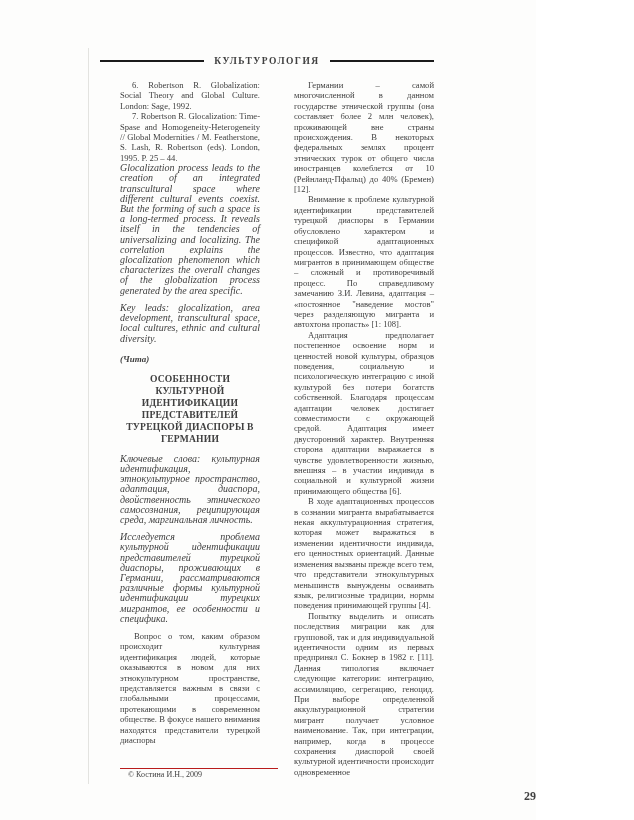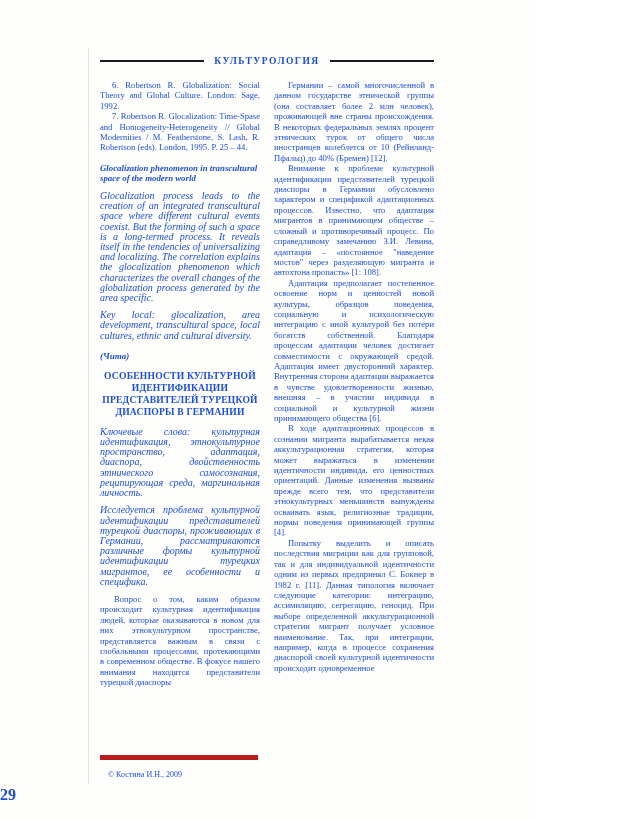--- a/index.html
+++ b/index.html
@@ -4,21 +4,21 @@
 <style>
   html, body { margin: 0; padding: 0; background: #ffffff; }
   .page {
     position: relative;
     width: 536px;
     height: 820px;
     background: #fdfdfc;
     box-sizing: border-box;
     padding: 56px 102px 0 100px;
     font-family: "Liberation Serif", "DejaVu Serif", serif;
-    color: #1d4ed8;
+    color: #404040;
     overflow: hidden;
   }
   .scan-line {
     position: absolute;
     left: 88px;
     top: 48px;
     height: 736px;
     width: 1px;
     background: #e3e3e0;
   }
@@ -42,20 +42,21 @@
     display: flex;
     gap: 14px;
   }
   .col {
     width: 210px;
     height: 702px;
     position: relative;
     text-align: justify;
     font-size: 8.6px;
     line-height: 10.4px;
+    margin-left: 20px;
   }
   .col p { margin: 0; }
   .ref { text-indent: 12px; }
   .en-heading {
     font-weight: bold;
     font-style: italic;
     font-size: 8.8px;
     line-height: 10.6px;
     text-align: left;
     margin: 10px 0 7px 0 !important;
@@ -84,60 +85,59 @@
   }
   .body-text {
     text-indent: 14px;
   }
   .right .body-text { margin: 0; }
   .copyright {
     position: absolute;
     bottom: 2px;
     left: 0;
     width: 150px;
-    border-top: 5px solid #b91c1c;
-    padding: 10px 0 0 8px;
+    border-top: 1px solid #b91c1c;
+    padding: 1px 0 0 8px;
     font-size: 8px;
     line-height: 10px;
     text-align: left;
     text-indent: 0;
   }
   .page-number {
     position: absolute;
     bottom: 16px;
     left: 0;
     width: 100%;
-    text-align: left;
+    text-align: right;
     font-weight: bold;
-    font-size: 16px;
+    font-size: 12px;
   }
 </style>
 </head>
 <body>
 
 <div class="page">
   <div class="scan-line"></div>
 
   <div class="header">
     <span class="rule"></span>
     <span class="header-text">КУЛЬТУРОЛОГИЯ</span>
     <span class="rule"></span>
   </div>
 
   <div class="columns">
 
     <div class="col left">
       <p class="ref">6. Robertson R. Globalization: Social Theory and Global Culture. London: Sage, 1992.</p>
       <p class="ref">7. Robertson R. Glocalization: Time-Spase and Homogeneity-Heterogeneity // Global Modernities / M. Featherstone, S. Lash, R. Robertson (eds). London, 1995. P. 25 – 44.</p>
 
-      <p class="en-heading">Glocalization phenomenon in transcultural space of the modern world</p>
 
       <p class="abstract">Glocalization process leads to the creation of an integrated transcultural space where different cultural events coexist. But the forming of such a space is a long-termed process. It reveals itself in the tendencies of universalizing and localizing. The correlation explains the glocalization phenomenon which characterizes the overall changes of the globalization process generated by the area specific.</p>
 
-      <p class="abstract"><span>Key local:</span><span> glocalization, area development, transcultural space, local cultures, ethnic and cultural diversity.</span></p>
+      <p class="abstract"><span>Key leads:</span><span> glocalization, area development, transcultural space, local cultures, ethnic and cultural diversity.</span></p>
 
       <div class="author">
         <div>(Чита)</div>
       </div>
 
       <h1 class="title">ОСОБЕННОСТИ КУЛЬТУРНОЙ ИДЕНТИФИКАЦИИ ПРЕДСТАВИТЕЛЕЙ ТУРЕЦКОЙ ДИАСПОРЫ В ГЕРМАНИИ</h1>
 
       <p class="abstract"><span>Ключевые слова:</span><span> культурная идентификация, этнокультурное пространство, адаптация, диаспора, двойственность этнического самосознания, реципирующая среда, маргинальная личность.</span></p>
 
       <p class="abstract">Исследуется проблема культурной идентификации представителей турецкой диаспоры, проживающих в Германии, рассматриваются различные формы культурной идентификации турецких мигрантов, ее особенности и специфика.</p>

